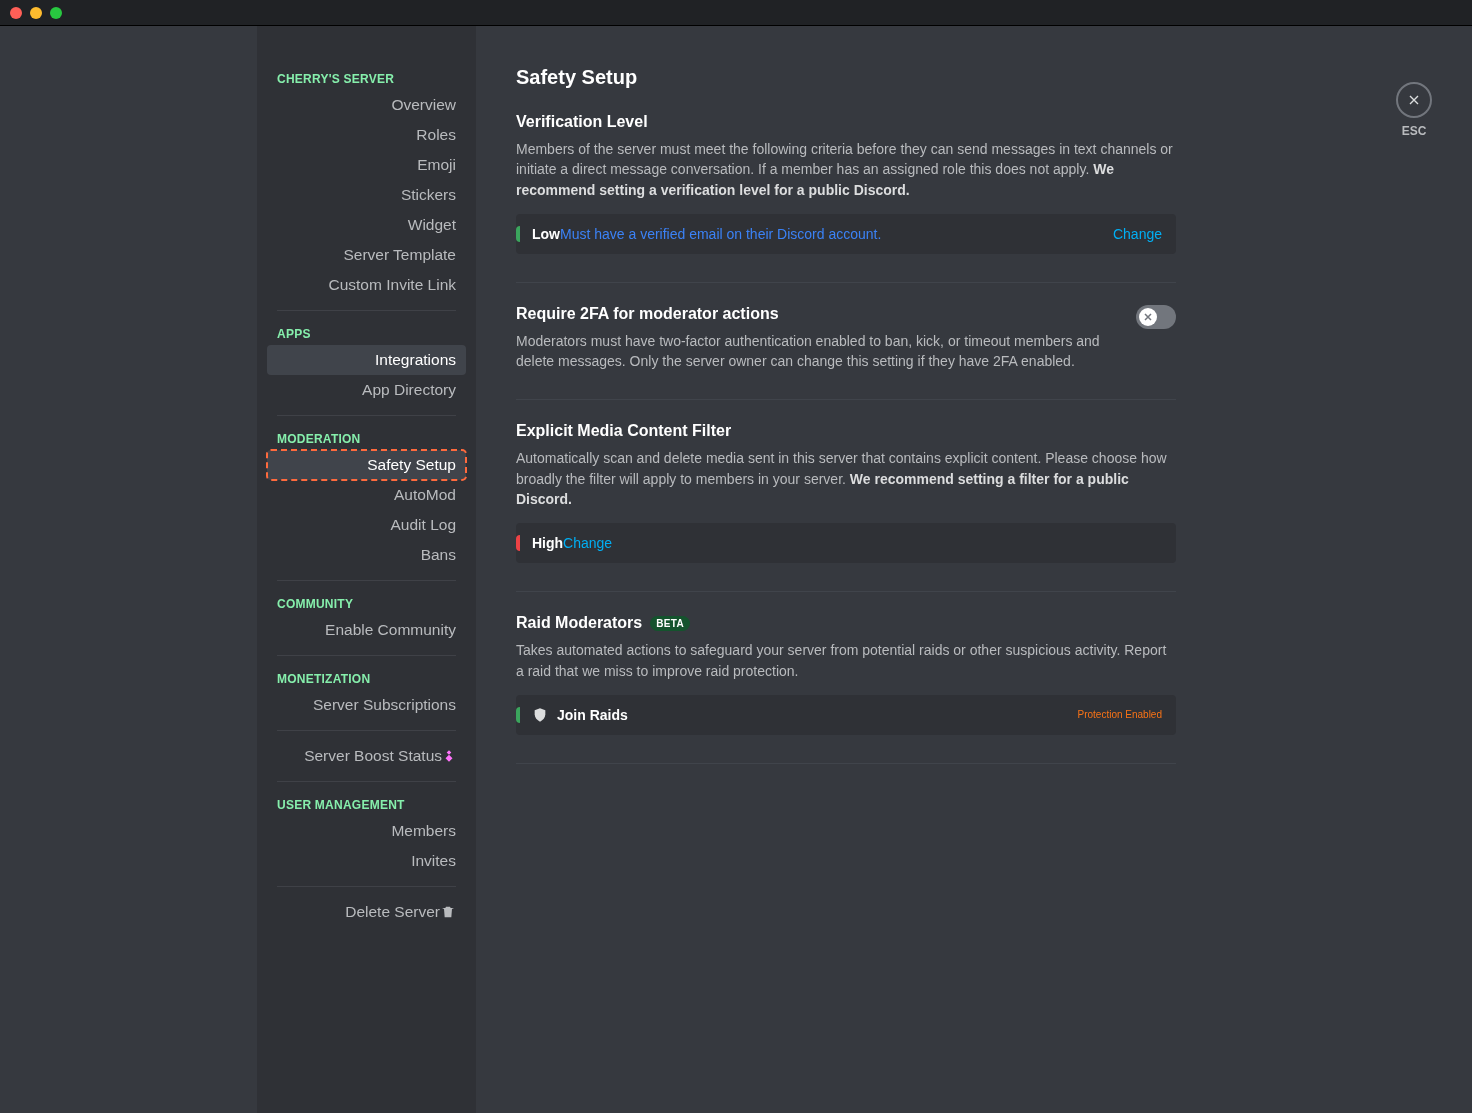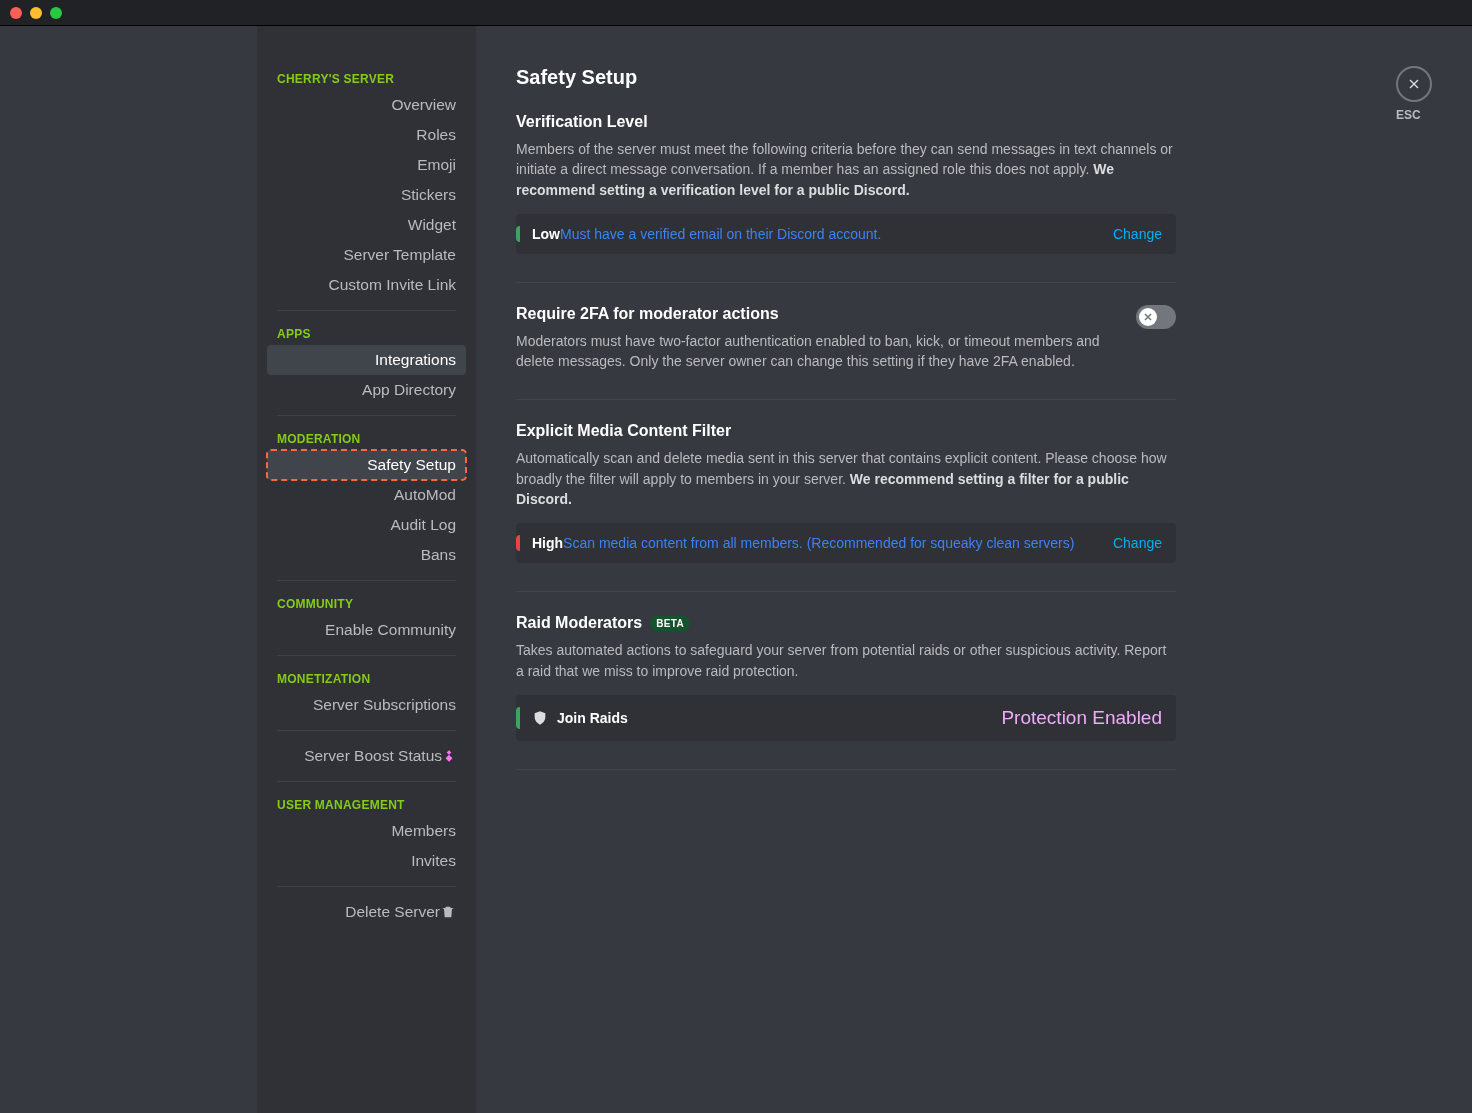--- a/index.html
+++ b/index.html
@@ -40,21 +40,21 @@
   }
   .sidebar {
     width: 219px;
     background: #2f3136;
     padding: 40px 10px 20px 10px;
     overflow-y: auto;
   }
   .sb-header {
     font-size: 12px;
     font-weight: 700;
-    color: #84cc16;
+    color: #86efac;
     text-transform: uppercase;
     padding: 6px 10px 4px 10px;
     letter-spacing: .02em;
   }
   .sb-item {
     font-size: 15.5px;
     color: #b9bbbe;
     padding: 6px 10px;
     border-radius: 4px;
     cursor: pointer;
@@ -87,22 +87,22 @@
   }
   .page-title {
     font-size: 20px;
     font-weight: 600;
     color: #fff;
     margin-bottom: 24px;
   }
   .close-wrap {
     position: absolute;
     right: 40px;
-    top: 40px;
-    text-align: left;
+    top: 56px;
+    text-align: center;
   }
   .close-btn {
     width: 36px; height: 36px;
     border: 2px solid #72767d;
     border-radius: 50%;
     display: flex; align-items: center; justify-content: center;
     color: #dcddde;
     cursor: pointer;
     margin: 0 auto 6px auto;
   }
@@ -184,21 +184,21 @@
     color: #fff;
     font-size: 10px;
     font-weight: 700;
     padding: 2px 6px;
     border-radius: 8px;
     letter-spacing: .03em;
   }
   .raid-left { display: flex; align-items: center; gap: 9px; flex: 1; }
   .shield-icon { width: 16px; height: 16px; color: #dcddde; }
   .raid-title { font-size: 14px; color: #fff; font-weight: 600; }
-  .raid-status { font-size: 19px; color: #f0abfc; }
+  .raid-status { font-size: 10px; color: #f97316; }
 </style>
 </head>
 <body>
 
 <div class="win">
   <div class="titlebar">
     <div class="traffic tl-red"></div>
     <div class="traffic tl-yellow"></div>
     <div class="traffic tl-green"></div>
   </div>
@@ -340,21 +340,20 @@
         <div class="hr"></div>
 
         <div class="section">
           <div class="section-title">Explicit Media Content Filter</div>
           <div class="section-desc">
             <span>Automatically scan and delete media sent in this server that contains explicit content. Please choose how broadly the filter will apply to members in your server. </span><span class="strong">We recommend setting a filter for a public Discord.</span>
           </div>
           <div class="card">
             <div class="accent red"></div>
             <div class="card-level">High</div>
-            <div class="card-text">Scan media content from all members. (Recommended for squeaky clean servers)</div>
             <div class="change-link">Change</div>
           </div>
         </div>
 
         <div class="hr"></div>
 
         <div class="section">
           <div class="section-title">
             <span>Raid Moderators</span>
             <span class="beta-badge">BETA</span>

